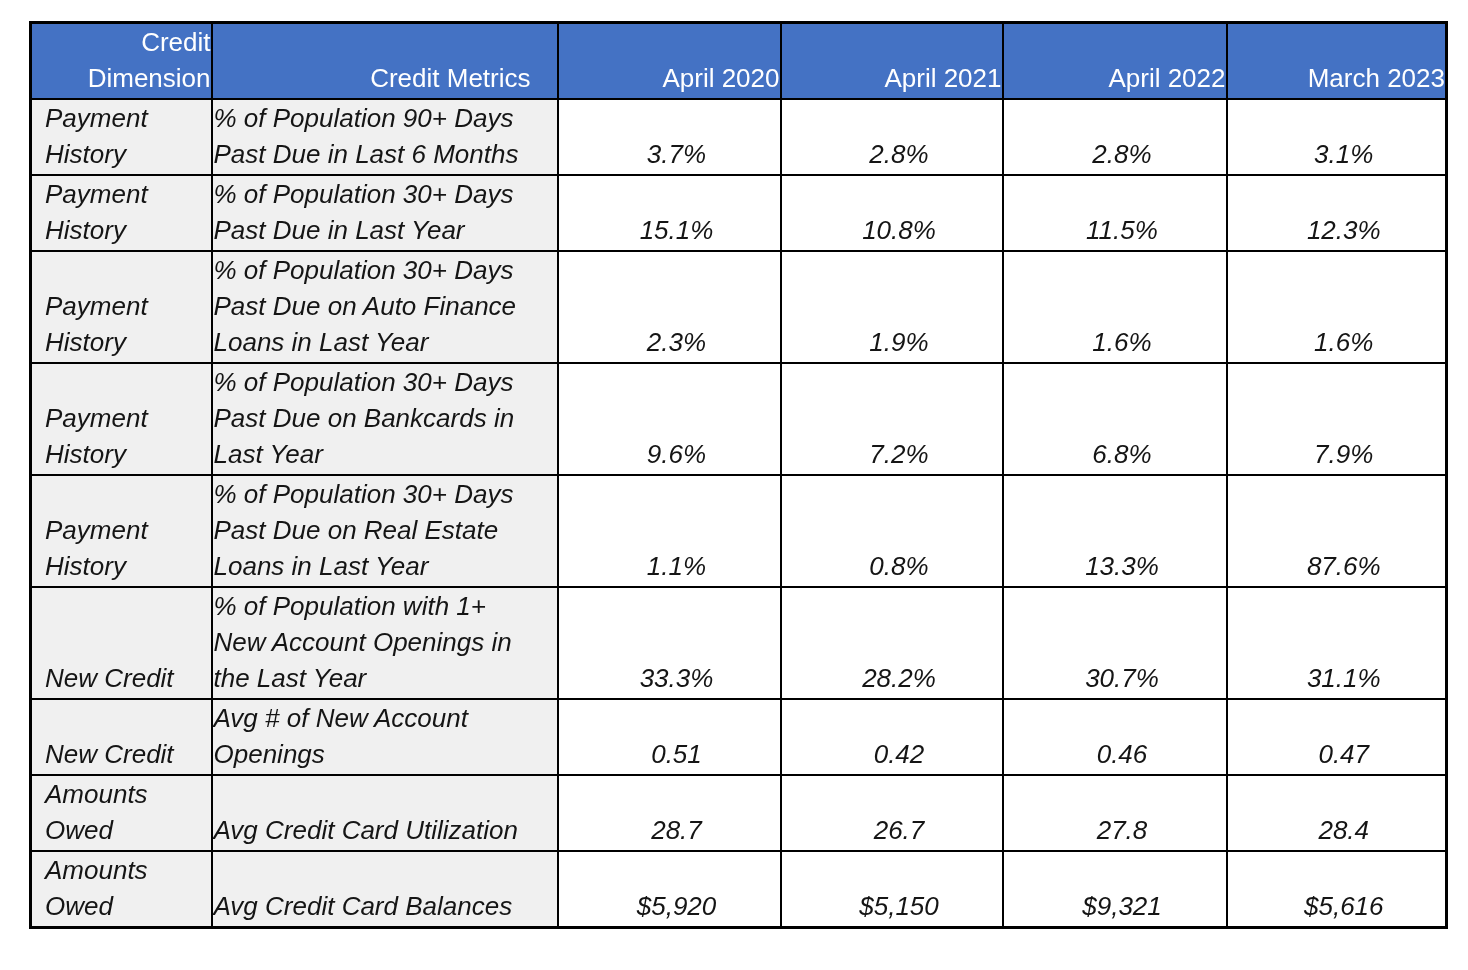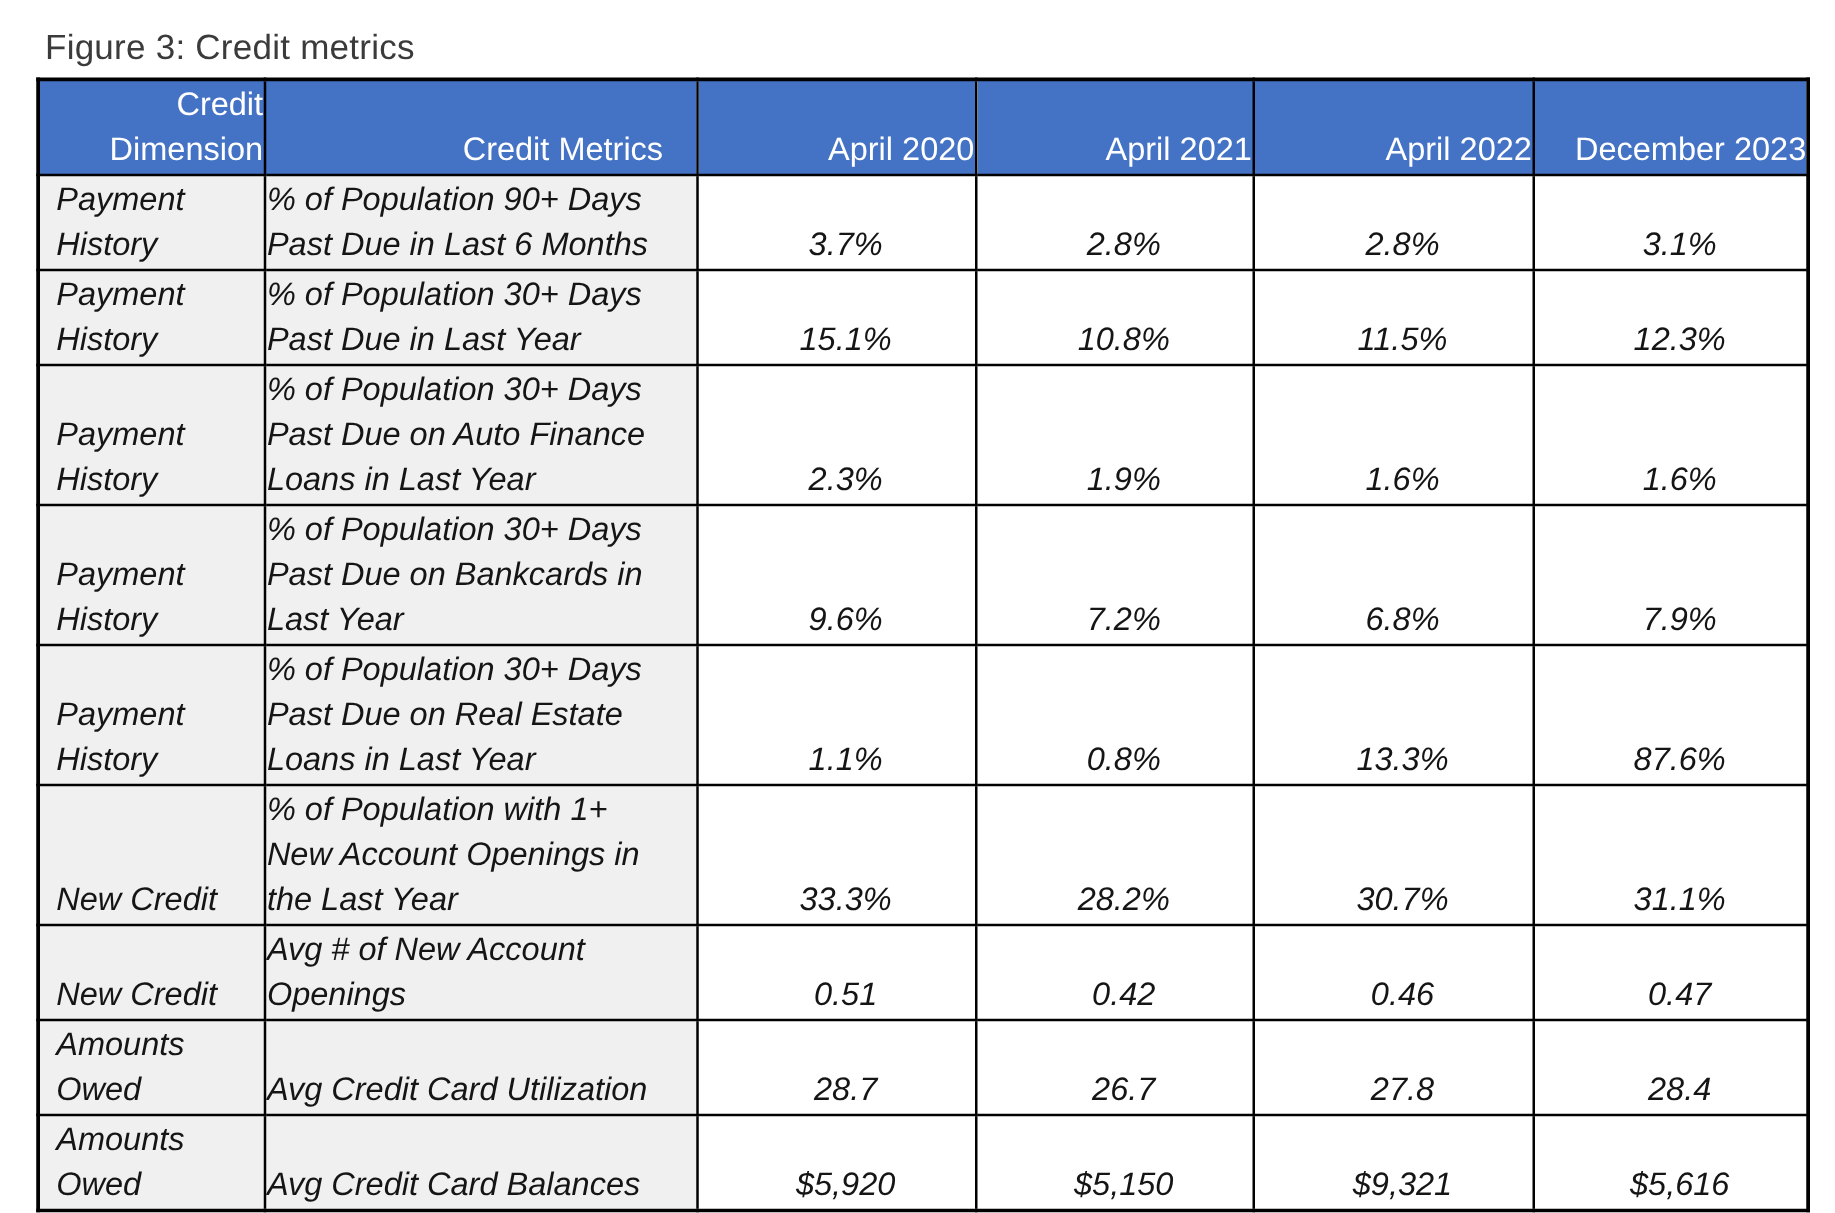--- a/index.html
+++ b/index.html
@@ -74,41 +74,40 @@
   
   tbody tr:nth-child(8) td.c-met,
   tbody tr:nth-child(9) td.c-met { white-space: nowrap; }
   tbody tr:nth-child(6) .dim-text,
   tbody tr:nth-child(7) .dim-text { white-space: nowrap; }
 </style>
 </head>
 <body>
 
 <div class="page">
-  <div class="figure-title">Figure 3: Credit metrics</div>
 
   <table class="credit-table">
     <colgroup>
       <col class="col-dim">
       <col class="col-met">
       <col class="col-v1">
       <col class="col-v2">
       <col class="col-v3">
       <col class="col-v4">
     </colgroup>
     <thead>
       <tr>
         <th class="c-dim">
           <span class="hdr-dim-text">Credit Dimension</span>
         </th>
         <th class="c-met">Credit Metrics</th>
         <th class="c-val">April 2020</th>
         <th class="c-val">April 2021</th>
         <th class="c-val">April 2022</th>
-        <th class="c-val">December 2023</th>
+        <th class="c-val">March 2023</th>
       </tr>
     </thead>
     <tbody>
   <tr>
     <td class="c-dim">
       <span class="dim-text">Payment History</span>
     </td>
     <td class="c-met">% of Population 90+ Days Past Due in Last 6 Months</td>
     <td class="c-val">3.7%</td>
     <td class="c-val">2.8%</td>

